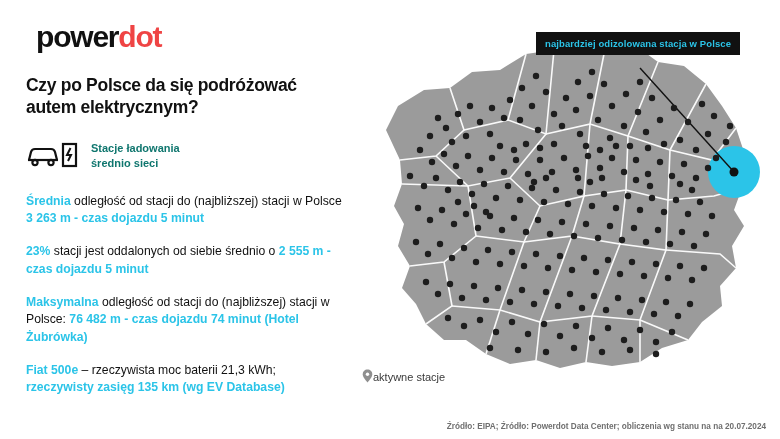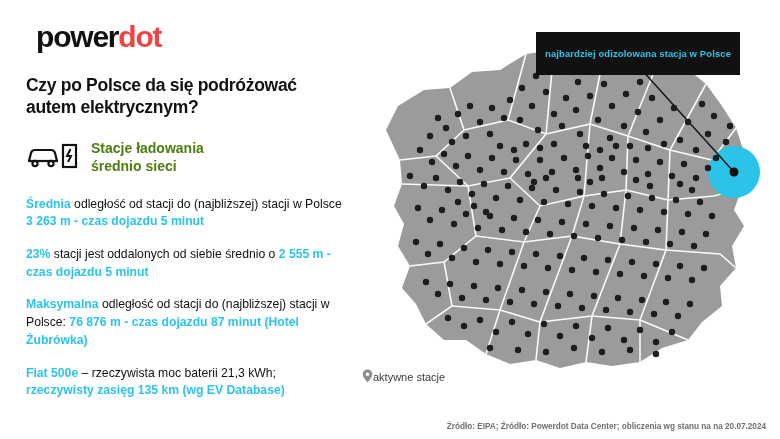--- a/index.html
+++ b/index.html
@@ -48,23 +48,23 @@
   }
 
   .legend-row {
     display: flex;
     align-items: center;
     gap: 11px;
     margin-bottom: 20px;
   }
   .legend-icon { flex: 0 0 auto; }
   .legend-text {
-    font-size: 14px;
+    font-size: 11px;
     font-weight: bold;
-    color: #4d7c0f;
+    color: #0f766e;
     line-height: 1.32;
   }
 
   .stat {
     font-size: 12.2px;
     color: #111111;
     line-height: 1.45;
     margin-bottom: 15px;
     width: 318px;
   }
@@ -81,21 +81,21 @@
   .map-svg { position: absolute; left: 0; top: 0; }
 
   .callout {
     position: absolute;
     left: 196px;
     top: 22px;
     background: #111111;
     color: #2bc4e8;
     font-size: 9.5px;
     font-weight: bold;
-    padding: 16px 9px;
+    padding: 6px 9px;
     white-space: nowrap;
     letter-spacing: 0.1px;
   }
 
   .map-legend {
     position: absolute;
     left: 22px;
     bottom: 20px;
     display: flex;
     align-items: center;
@@ -147,21 +147,21 @@
 
     <div class="stat">
       <span class="hl">Średnia</span><span> odległość od stacji do (najbliższej) stacji w Polsce </span><span class="hl">3 263 m - czas dojazdu 5 minut</span>
     </div>
 
     <div class="stat">
       <span class="hl">23%</span><span> stacji jest oddalonych od siebie średnio o </span><span class="hl">2 555 m - czas dojazdu 5 minut</span>
     </div>
 
     <div class="stat">
-      <span class="hl">Maksymalna</span><span> odległość od stacji do (najbliższej) stacji w Polsce: </span><span class="hl">76 876 m - czas dojazdu 87 minut (Hotel Żubrówka)</span>
+      <span class="hl">Maksymalna</span><span> odległość od stacji do (najbliższej) stacji w Polsce: </span><span class="hl">76 482 m - czas dojazdu 74 minut (Hotel Żubrówka)</span>
     </div>
 
     <div class="stat">
       <span class="hl">Fiat 500e</span><span> – rzeczywista moc baterii 21,3 kWh; </span><span class="hl">rzeczywisty zasięg 135 km (wg EV Database)</span>
     </div>
   </div>
 
   <div class="map-wrap">
 
     <svg class="map-svg" width="436" height="395" viewBox="0 0 436 395">

